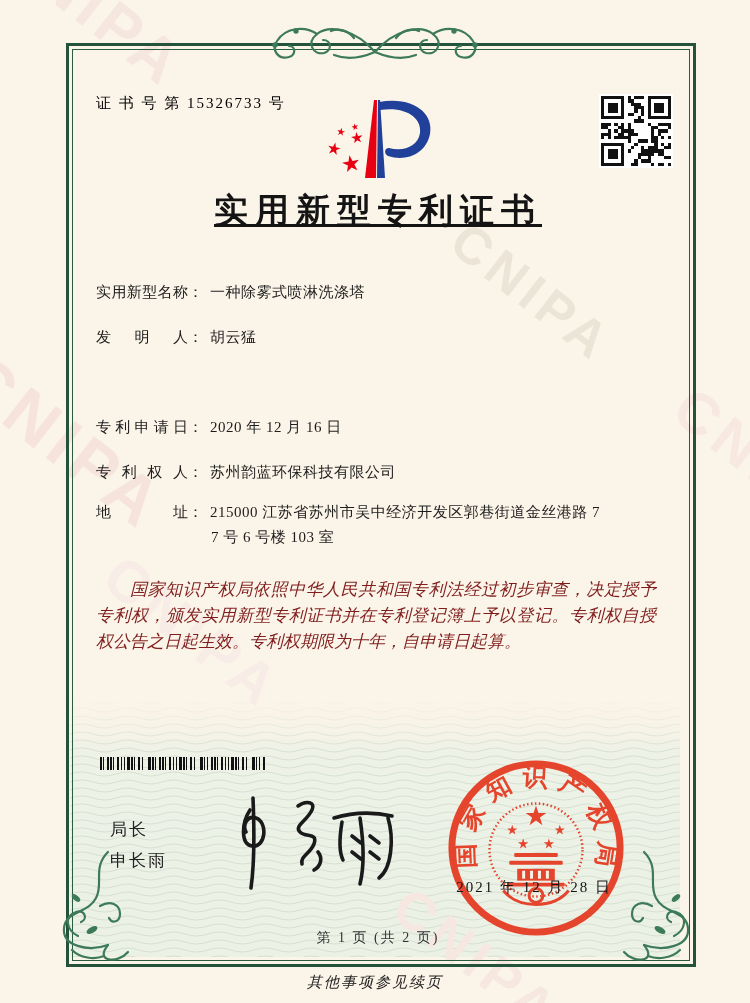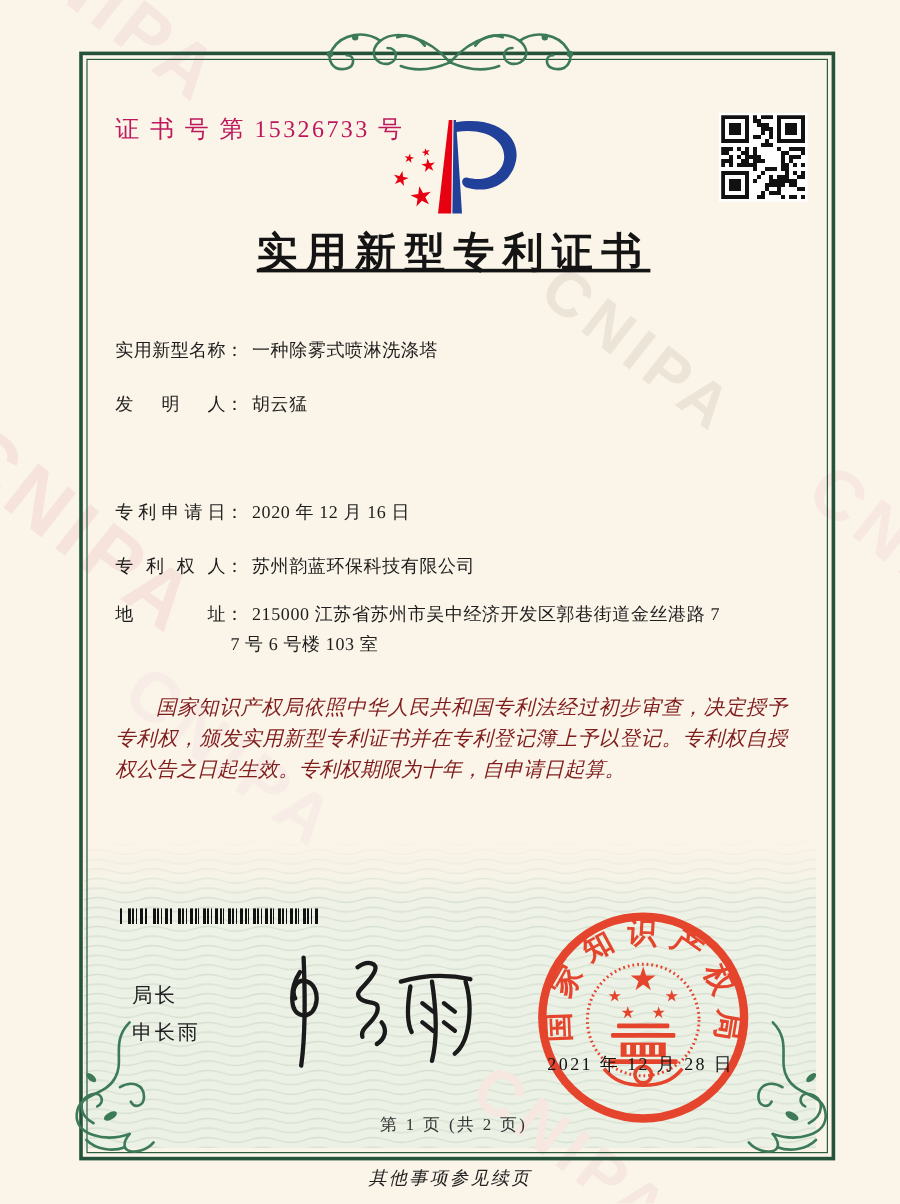--- a/index.html
+++ b/index.html
@@ -16,21 +16,21 @@
   .wm3{left:-55px;top:402px;font-size:68px;color:#f5e3dc;}
   .wm4{left:660px;top:430px;font-size:58px;color:#f7e8e1;}
   .wm5{left:380px;top:928px;font-size:54px;color:#f6e7e0;}
   .wm6{left:90px;top:598px;font-size:58px;color:#f8ece6;}
   
   .waves{position:absolute;left:70px;top:698px;width:610px;height:259px;z-index:0;
          background:linear-gradient(to bottom,rgba(236,241,230,0) 0,rgba(236,241,230,.9) 22%,#ecf1e6 60%);
          -webkit-mask-image:linear-gradient(to bottom,transparent,#000 20%);}
   .waves svg{width:100%;height:100%;opacity:.65;}
   
-  .certno{position:absolute;left:96px;top:94px;font-size:20px;letter-spacing:2px;color:#be185d;z-index:3;}
+  .certno{position:absolute;left:96px;top:94px;font-size:15px;letter-spacing:2px;color:#000000;z-index:3;}
   .logo{position:absolute;left:322px;top:90px;z-index:3;}
   .qr{position:absolute;left:599px;top:94px;width:70px;height:70px;z-index:3;background:#fff;padding:2px;}
   .title{position:absolute;left:66px;top:188px;width:624px;text-align:center;font-size:34px;
          font-weight:700;letter-spacing:7px;color:#141414;z-index:3;text-decoration:underline;}
   
   .row{position:absolute;left:96px;font-size:15px;color:#1d1d1d;z-index:3;white-space:nowrap;}
   .lbl{display:inline-block;width:92px;text-align:justify;text-align-last:justify;vertical-align:bottom;}
   .colon{margin-right:7px;}
   .val{letter-spacing:.5px;}
   .valw{display:inline-block;width:150px;}
@@ -283,21 +283,21 @@
   </div>
   <div class="row" style="top:418px">
     <span class="lbl">专利申请日</span><span class="colon">：</span><span class="val">2020 年 12 月 16 日</span>
   </div>
   <div class="row" style="top:463px">
     <span class="lbl">专利权人</span><span class="colon">：</span><span class="val">苏州韵蓝环保科技有限公司</span>
   </div>
   <div class="row" style="top:503px">
     <span class="lbl">地址</span><span class="colon">：</span><span class="val">215000 江苏省苏州市吴中经济开发区郭巷街道金丝港路 7</span>
   </div>
-  <div class="row" style="top:528px;left:192px">
+  <div class="row" style="top:528px;left:211px">
     <span class="val">7 号 6 号楼 103 室</span>
   </div>
 
   <div class="paras">
     <p>国家知识产权局依照中华人民共和国专利法经过初步审查，决定授予专利权，颁发实用新型专利证书并在专利登记簿上予以登记。专利权自授权公告之日起生效。专利权期限为十年，自申请日起算。</p>
   </div>
 
   <div class="barcode"></div>
 
   <div class="signer signer-title">局长</div>

